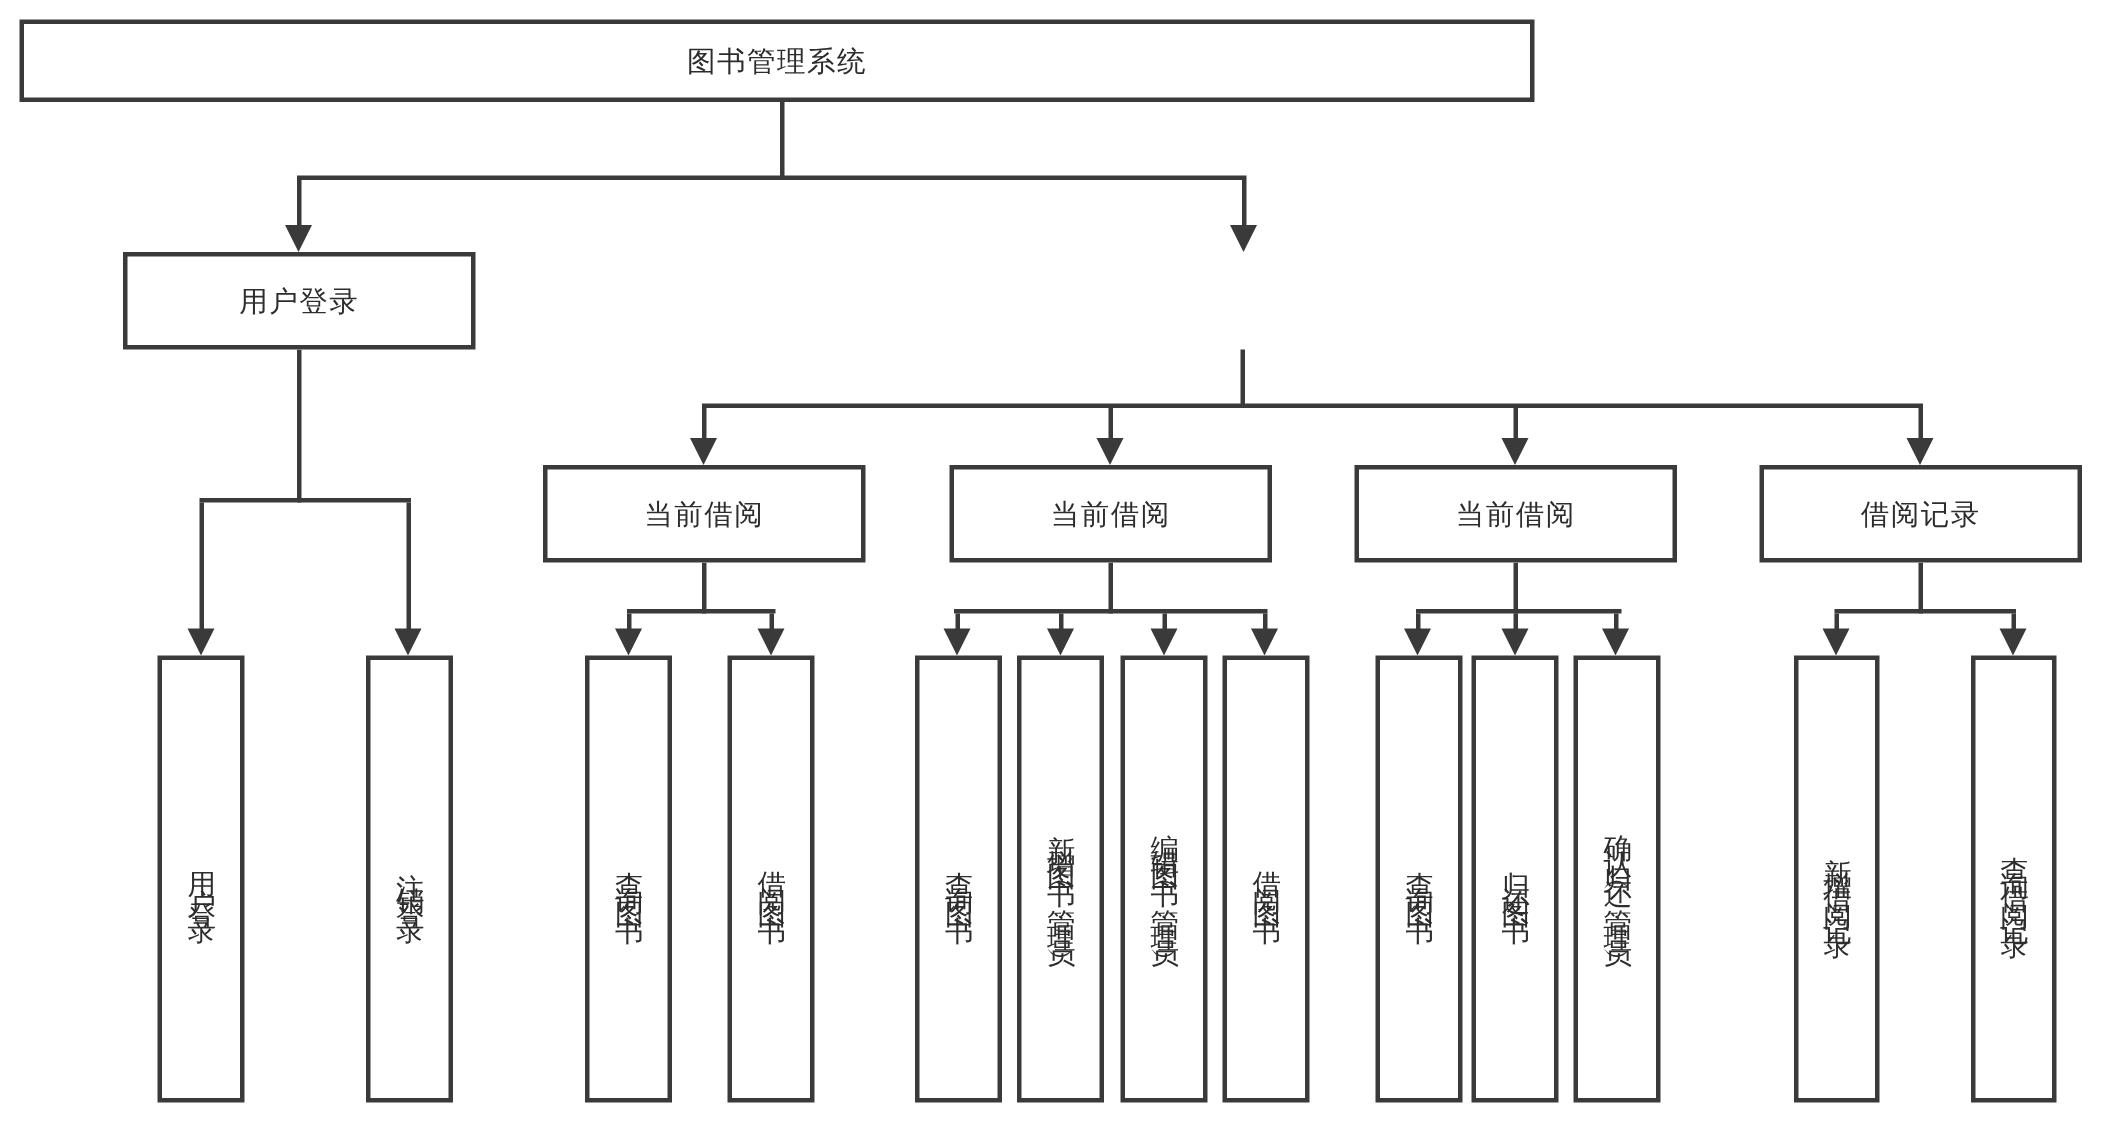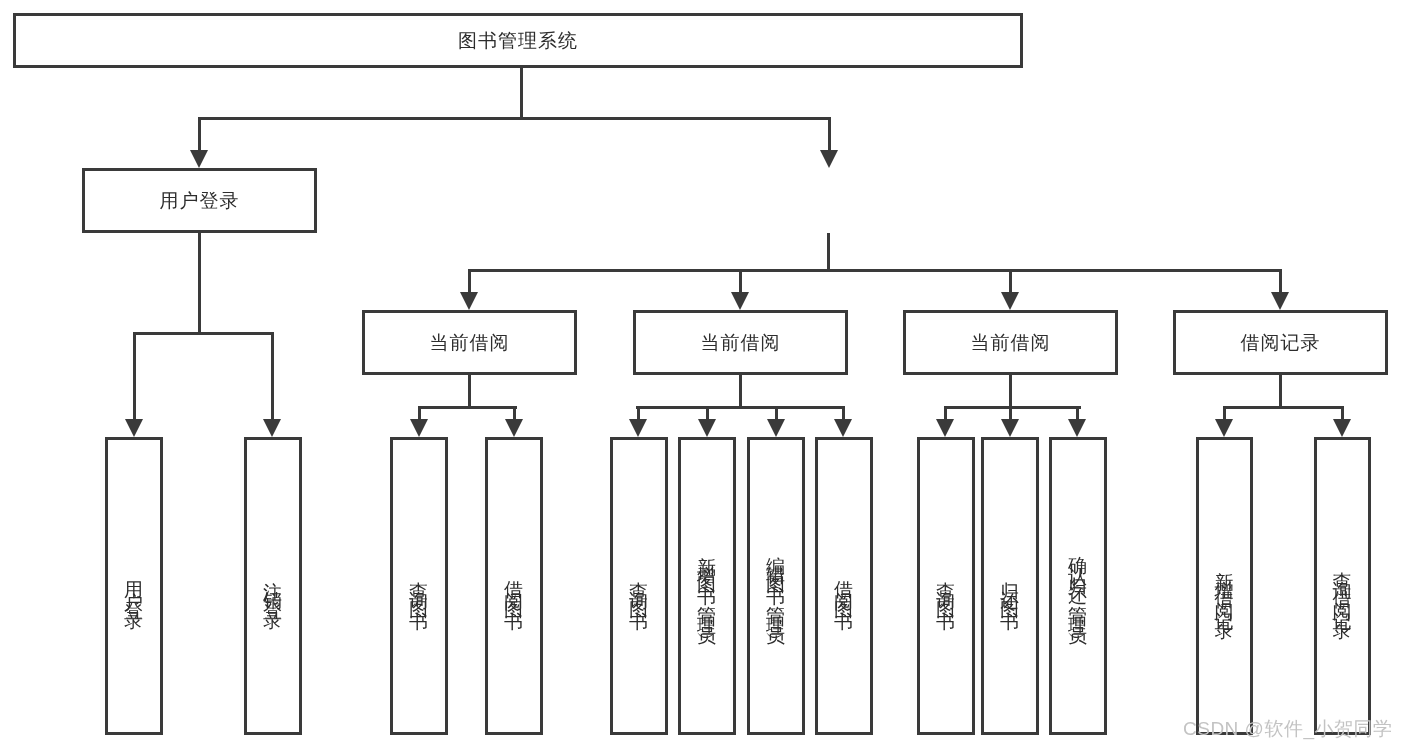--- a/index.html
+++ b/index.html
@@ -122,15 +122,14 @@
   <div class="box vbox" style="left:747px;top:437px;width:58px;height:298px">编辑图书（管理员）</div>
   <div class="box vbox" style="left:815px;top:437px;width:58px;height:298px">借阅图书</div>
 
   <div class="box vbox" style="left:917px;top:437px;width:58px;height:298px">查询图书</div>
   <div class="box vbox" style="left:981px;top:437px;width:58px;height:298px">归还图书</div>
   <div class="box vbox" style="left:1049px;top:437px;width:58px;height:298px">确认归还（管理员）</div>
 
   <div class="box vbox" style="left:1196px;top:437px;width:57px;height:298px">新增借阅记录</div>
   <div class="box vbox" style="left:1314px;top:437px;width:57px;height:298px">查询借阅记录</div>
 
-  <div class="watermark">CSDN @软件_小贺同学</div>
 
 </div>
 
 </body></html>

